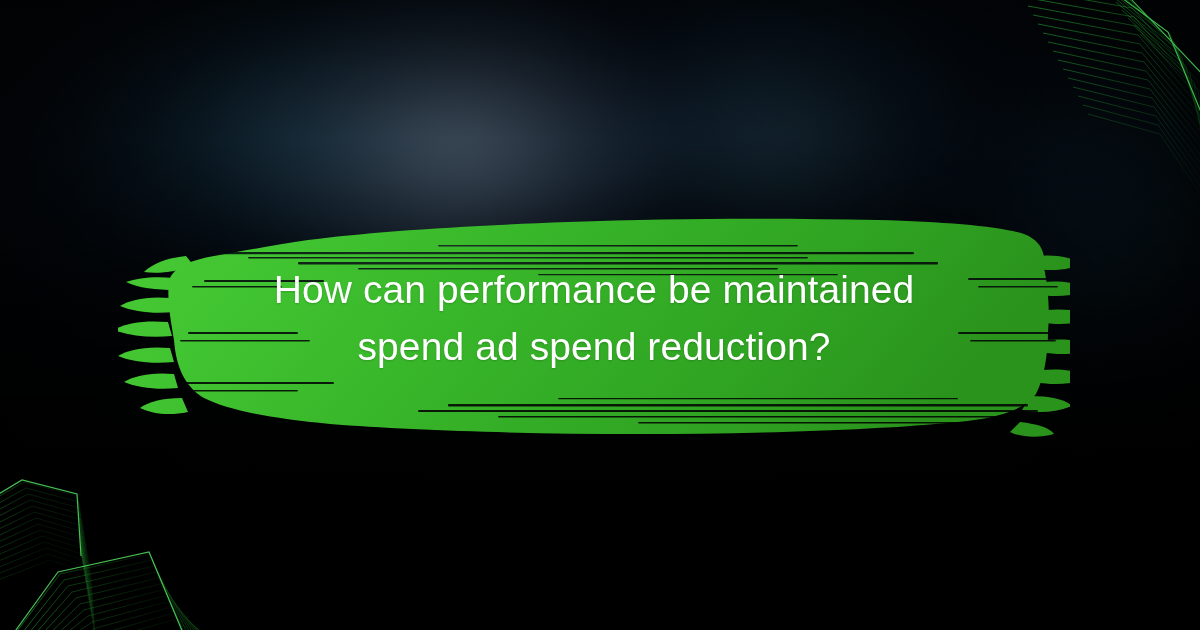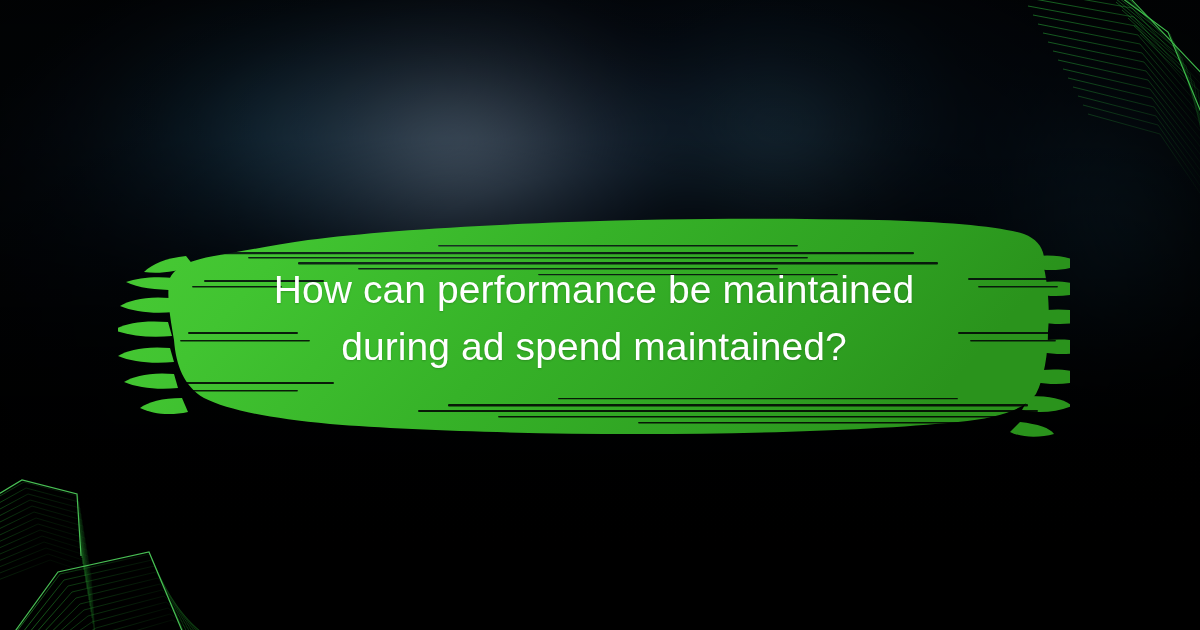--- a/index.html
+++ b/index.html
@@ -254,16 +254,16 @@
             <rect x="440" y="216" width="400" height="1.3" rx="1"></rect>
             <rect x="520" y="240" width="340" height="1.4" rx="1"></rect>
           </g>
         </mask>
       </defs>
 
       <rect x="0" y="0" width="952" height="272" fill="url(#brushGrad)" mask="url(#brushMask)"></rect>
     </svg>
 
     <div class="brush-text">How can performance be maintained
-during ad spend maintained?</div>
+spend ad spend reduction?</div>
   </div>
 
 </div>
 
 </body></html>

